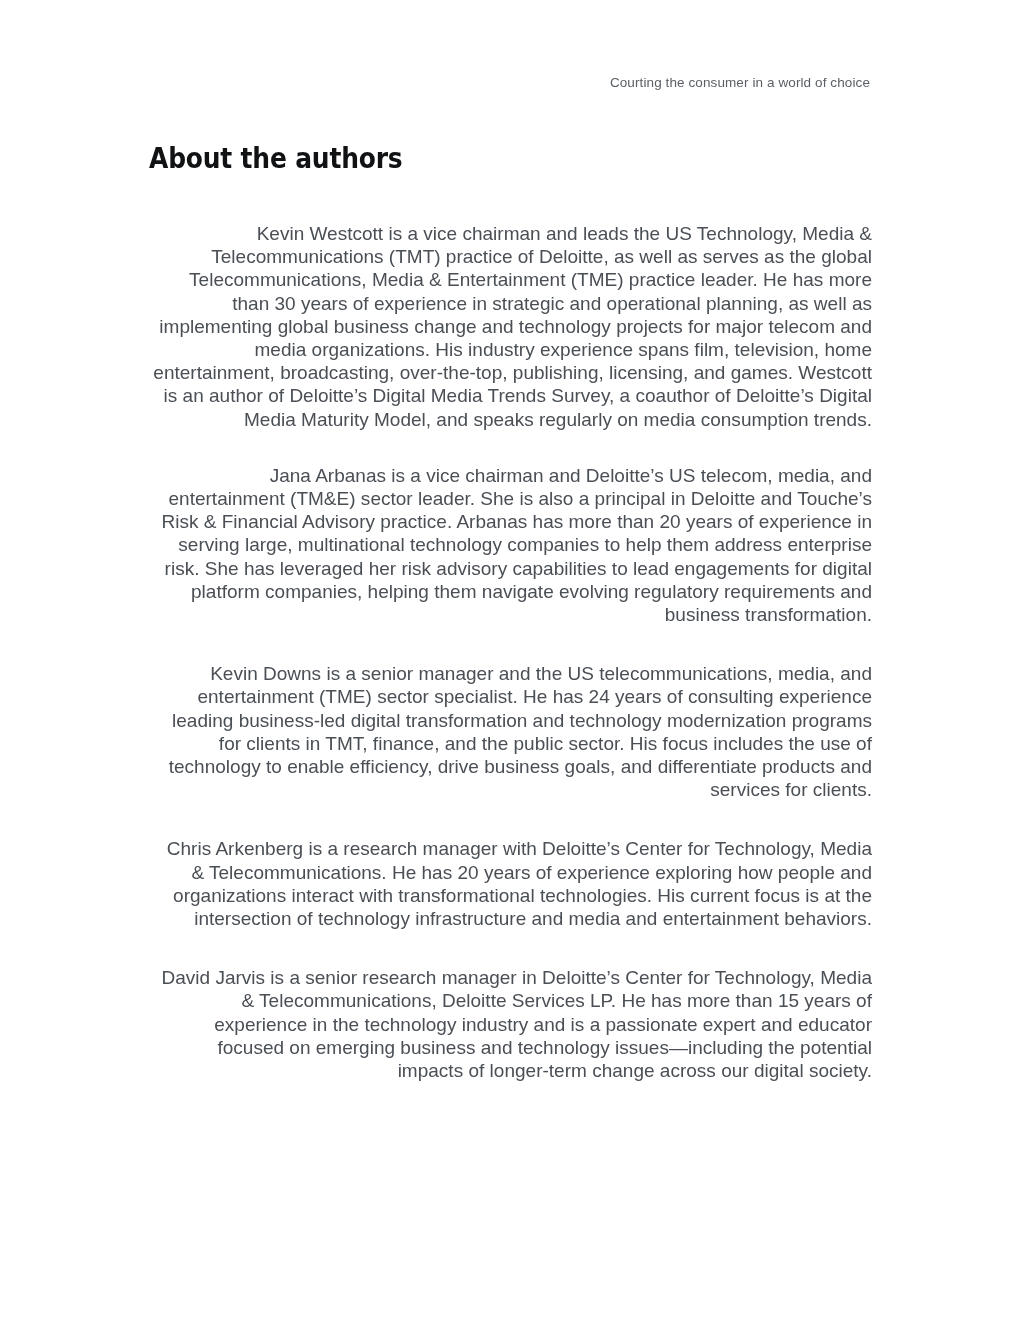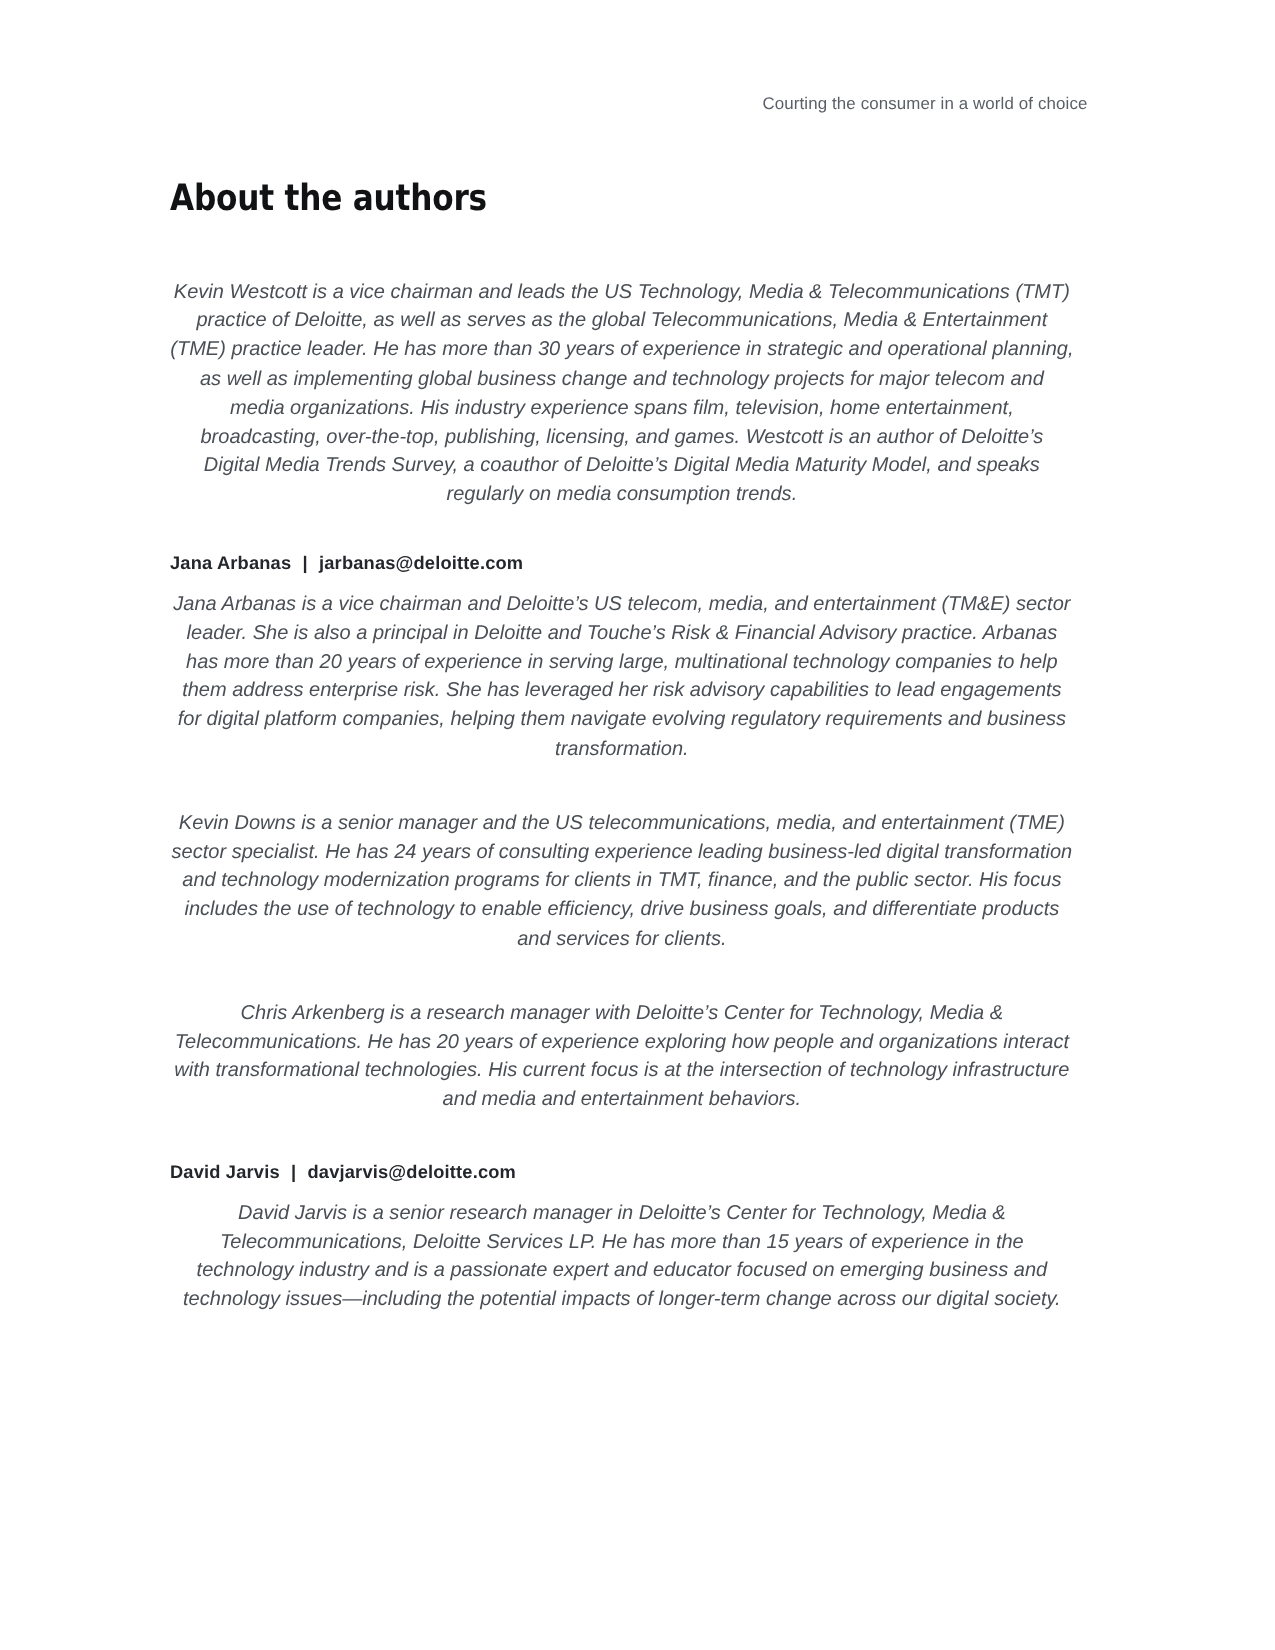--- a/index.html
+++ b/index.html
@@ -35,21 +35,21 @@
     line-height: 18px;
     color: #5a5f66;
     letter-spacing: 0.1px;
     white-space: nowrap;
   }
 
   
   .content {
     position: absolute;
     top: 122px;
-    left: 136px;
+    left: 149px;
     width: 723px;
   }
 
   .page-title {
     font-family: "DejaVu Sans", sans-serif;
     font-size: 29px;
     line-height: 34px;
     font-weight: 700;
     color: #101214;
     letter-spacing: -0.2px;
@@ -75,27 +75,26 @@
     white-space: nowrap;
   }
   .author-heading .sep {
     display: inline-block;
     padding: 0 9px;
     font-weight: 700;
     color: #23272c;
   }
 
   .author-bio {
-    font-size: 16px;
+    font-size: 19px;
     line-height: 23.2px;
     color: #4a4f55;
     margin: 0;
-    text-align: center;
+    text-align: right;
     letter-spacing: 0.01px;
-    font-style: italic;
   }
 
   
   .gap-lg { margin-bottom: 36px; }
 
   
   .footer {
     position: absolute;
     left: 0;
     right: 0;
@@ -132,38 +131,32 @@
 
   <div class="content">
 
     <h1 class="page-title">About the authors</h1>
 
     <div class="author-block">
       <p class="author-bio">Kevin Westcott is a vice chairman and leads the US Technology, Media &amp; Telecommunications (TMT) practice of Deloitte, as well as serves as the global Telecommunications, Media &amp; Entertainment (TME) practice leader. He has more than 30 years of experience in strategic and operational planning, as well as implementing global business change and technology projects for major telecom and media organizations. His industry experience spans film, television, home entertainment, broadcasting, over-the-top, publishing, licensing, and games. Westcott is an author of Deloitte’s Digital Media Trends Survey, a coauthor of Deloitte’s Digital Media Maturity Model, and speaks regularly on media consumption trends.</p>
     </div>
 
     <div class="author-block gap-lg">
-      <div class="author-heading">
-        <span>Jana Arbanas</span><span class="sep">|</span><span>jarbanas@deloitte.com</span>
-      </div>
       <p class="author-bio">Jana Arbanas is a vice chairman and Deloitte’s US telecom, media, and entertainment (TM&amp;E) sector leader. She is also a principal in Deloitte and Touche’s Risk &amp; Financial Advisory practice. Arbanas has more than 20 years of experience in serving large, multinational technology companies to help them address enterprise risk. She has leveraged her risk advisory capabilities to lead engagements for digital platform companies, helping them navigate evolving regulatory requirements and business transformation.</p>
     </div>
 
     <div class="author-block gap-lg">
       <p class="author-bio">Kevin Downs is a senior manager and the US telecommunications, media, and entertainment (TME) sector specialist. He has 24 years of consulting experience leading business-led digital transformation and technology modernization programs for clients in TMT, finance, and the public sector. His focus includes the use of technology to enable efficiency, drive business goals, and differentiate products and services for clients.</p>
     </div>
 
     <div class="author-block gap-lg">
       <p class="author-bio">Chris Arkenberg is a research manager with Deloitte’s Center for Technology, Media &amp; Telecommunications. He has 20 years of experience exploring how people and organizations interact with transformational technologies. His current focus is at the intersection of technology infrastructure and media and entertainment behaviors.</p>
     </div>
 
     <div class="author-block gap-lg">
-      <div class="author-heading">
-        <span>David Jarvis</span><span class="sep">|</span><span>davjarvis@deloitte.com</span>
-      </div>
       <p class="author-bio">David Jarvis is a senior research manager in Deloitte’s Center for Technology, Media &amp; Telecommunications, Deloitte Services LP. He has more than 15 years of experience in the technology industry and is a passionate expert and educator focused on emerging business and technology issues—including the potential impacts of longer-term change across our digital society.</p>
     </div>
 
   </div>
 
   <div class="footer">
     <div class="footer-rule"></div>
     <div class="page-number">23</div>
   </div>
 

